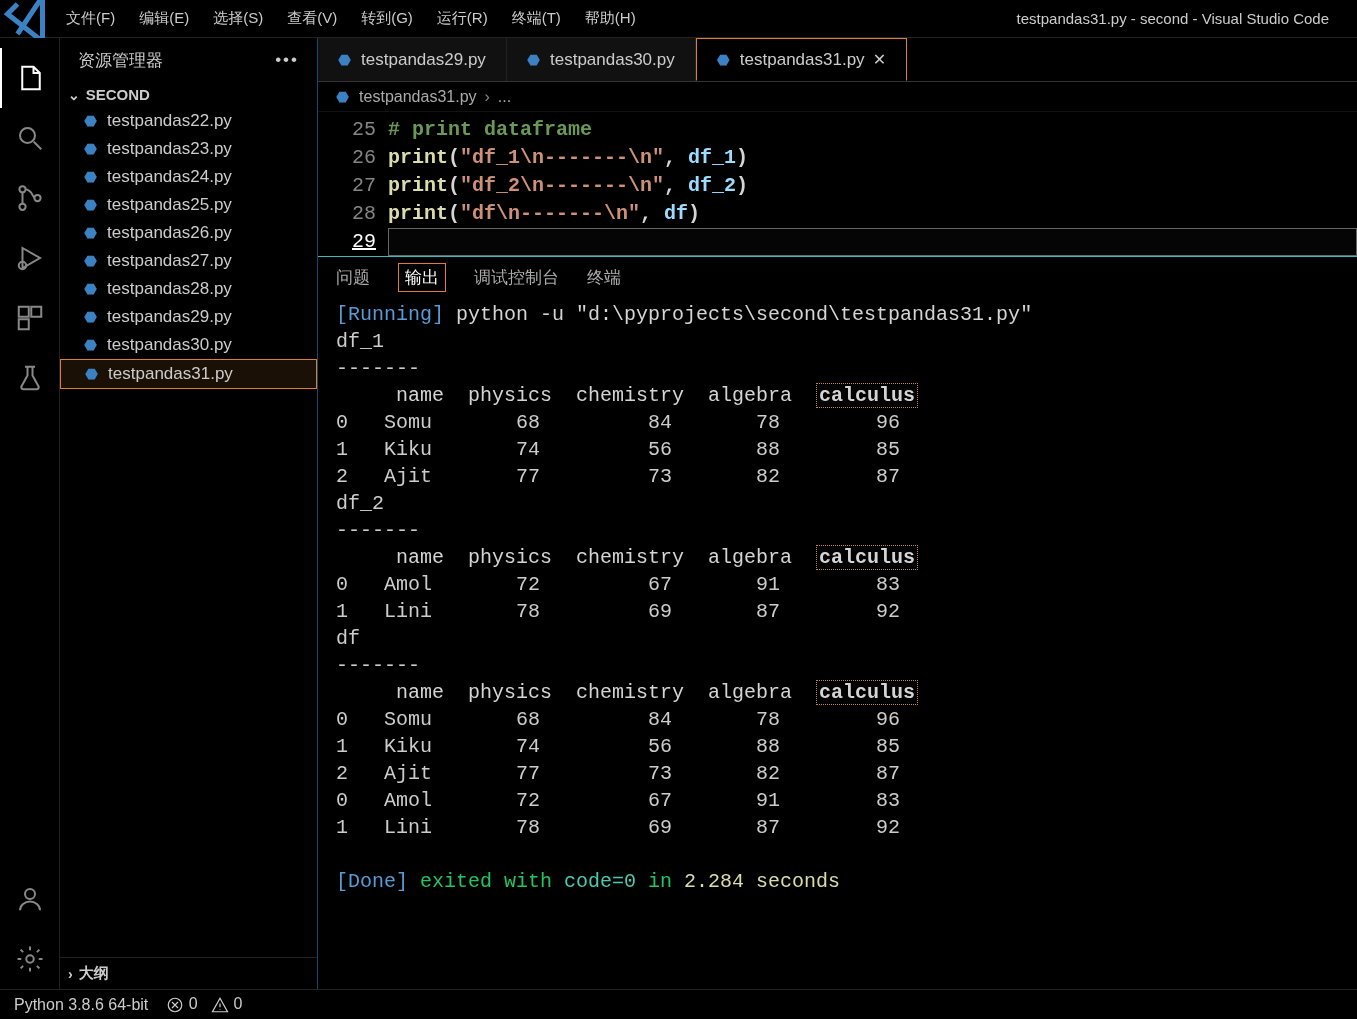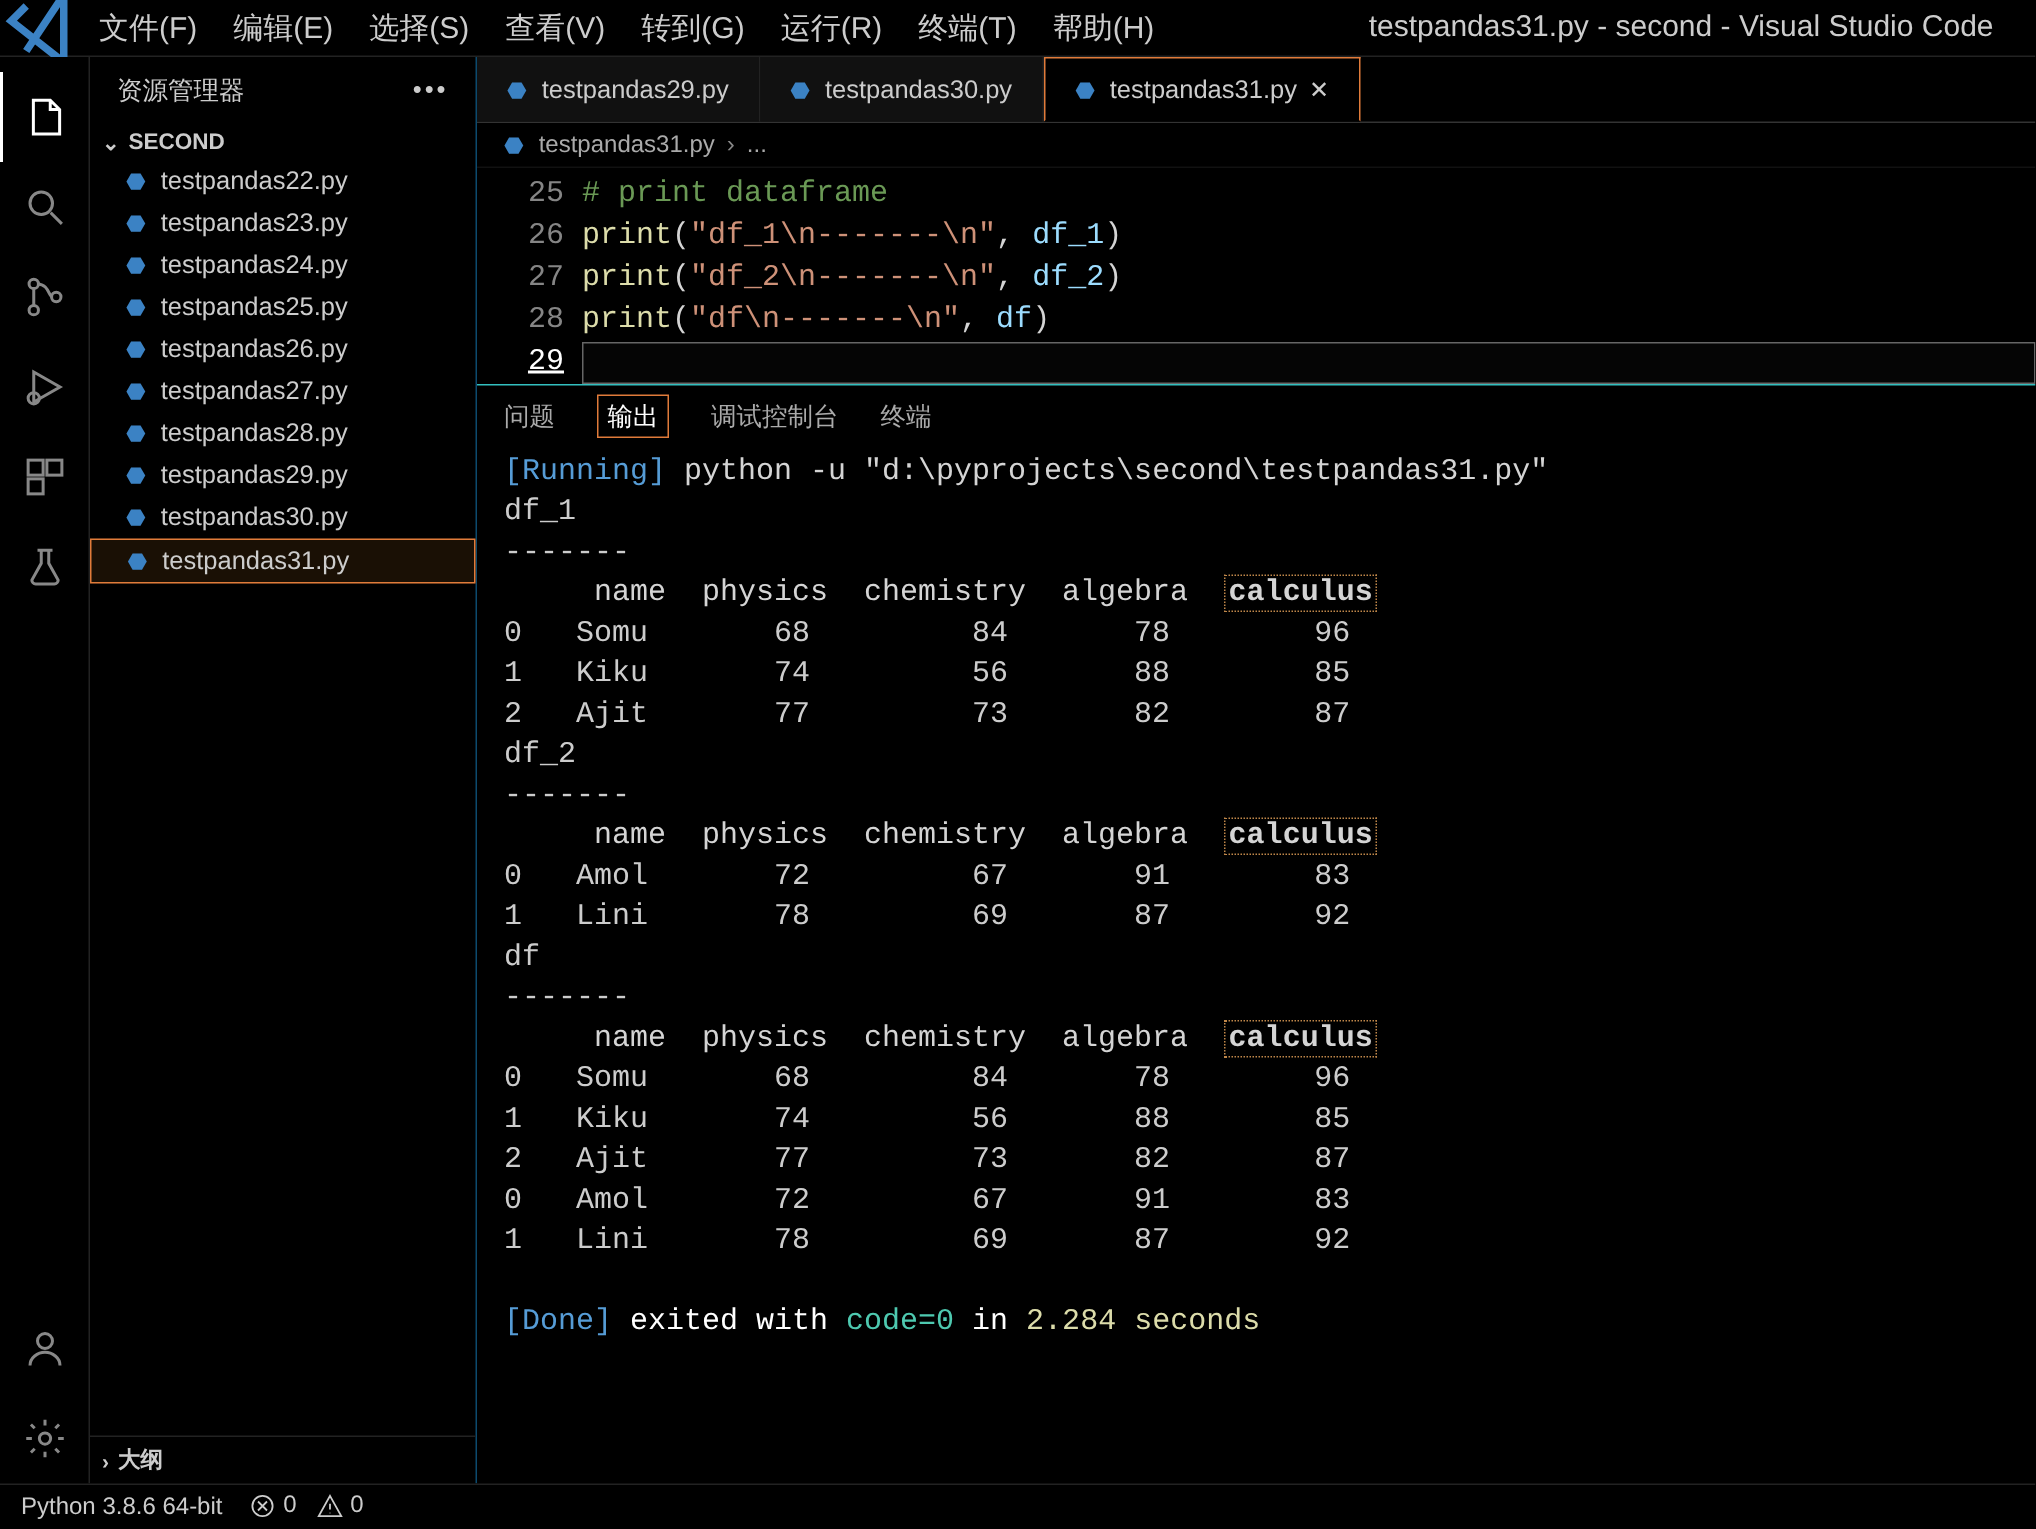--- a/index.html
+++ b/index.html
@@ -12,21 +12,21 @@
   overflow: hidden;
   display: flex;
   flex-direction: column;
 }
 .titlebar {
   height: 38px;
   background: #000;
   display: flex;
   align-items: center;
   color: #ccc;
-  font-size: 20px;
+  font-size: 15px;
   border-bottom: 1px solid #222;
 }
 .titlebar .logo { width: 60px; display:flex; justify-content:center; }
 .titlebar .menu { display:flex; gap:24px; padding-left:6px; }
 .titlebar .menu span { cursor:default; }
 .titlebar .title { flex:1; text-align: right; padding-right: 28px; color:#ccc; }
 
 .main { flex:1; display:flex; min-height:0; }
 .activitybar {
   width: 60px;
@@ -101,21 +101,21 @@
 
 .code {
   font-family: Consolas, "Courier New", monospace;
   font-size:20px; line-height:28px;
   display:flex; padding-top:4px;
   background:#000;
 }
 .gutter { width:70px; text-align:right; color:#858585; padding-right:12px; }
 .gutter div { height:28px; }
 .code-lines { flex:1; }
-.code-lines div { height:28px; white-space:pre; }
+.code-lines div { height:28px; white-space:pre;font-weight:bold; }
 .tok-comment { color:#6a9955; }
 .tok-fn { color:#dcdcaa; }
 .tok-str { color:#ce9178; }
 .tok-var { color:#9cdcfe; }
 .tok-punc { color:#d4d4d4; }
 .line-border { border:1px solid #666; background:rgba(100,100,100,0.05); }
 .ln-current { color:#ffffff;text-decoration:underline; }
 
 .panel {
   border-top:1px solid #33bfbf;
@@ -127,21 +127,21 @@
   height:40px; display:flex; align-items:center; gap:28px;
   padding:17px 18px; font-size:17px; font-family:"Segoe UI","Microsoft YaHei",sans-serif;
 }
 .panel-tabs span { color:#aaa; }
 .panel-tabs span.active { color:#fff; border:1px solid #e07b3a; padding:2px 6px; }
 .term {
   flex:1; padding:4px 18px 8px 18px; white-space:pre; line-height:27px;
   overflow:hidden;
 }
 .c-run { color:#569cd6; }
-.c-green { color:#ffffff; }
+.c-green { color:#22c55e; }
 .c-cyan { color:#4ec9b0; }
 .c-yellow { color:#dcdcaa; }
 .c-white { color:#d4d4d4; }
 .boxed { border:1px dotted #c0874a; padding:0 2px;font-weight:bold; }
 
 .statusbar {
   height:30px; background:#000; border-top:1px solid #222;
   display:flex; align-items:center; padding:0 14px;
   font-size:16px; color:#ccc; gap:18px;
 }

